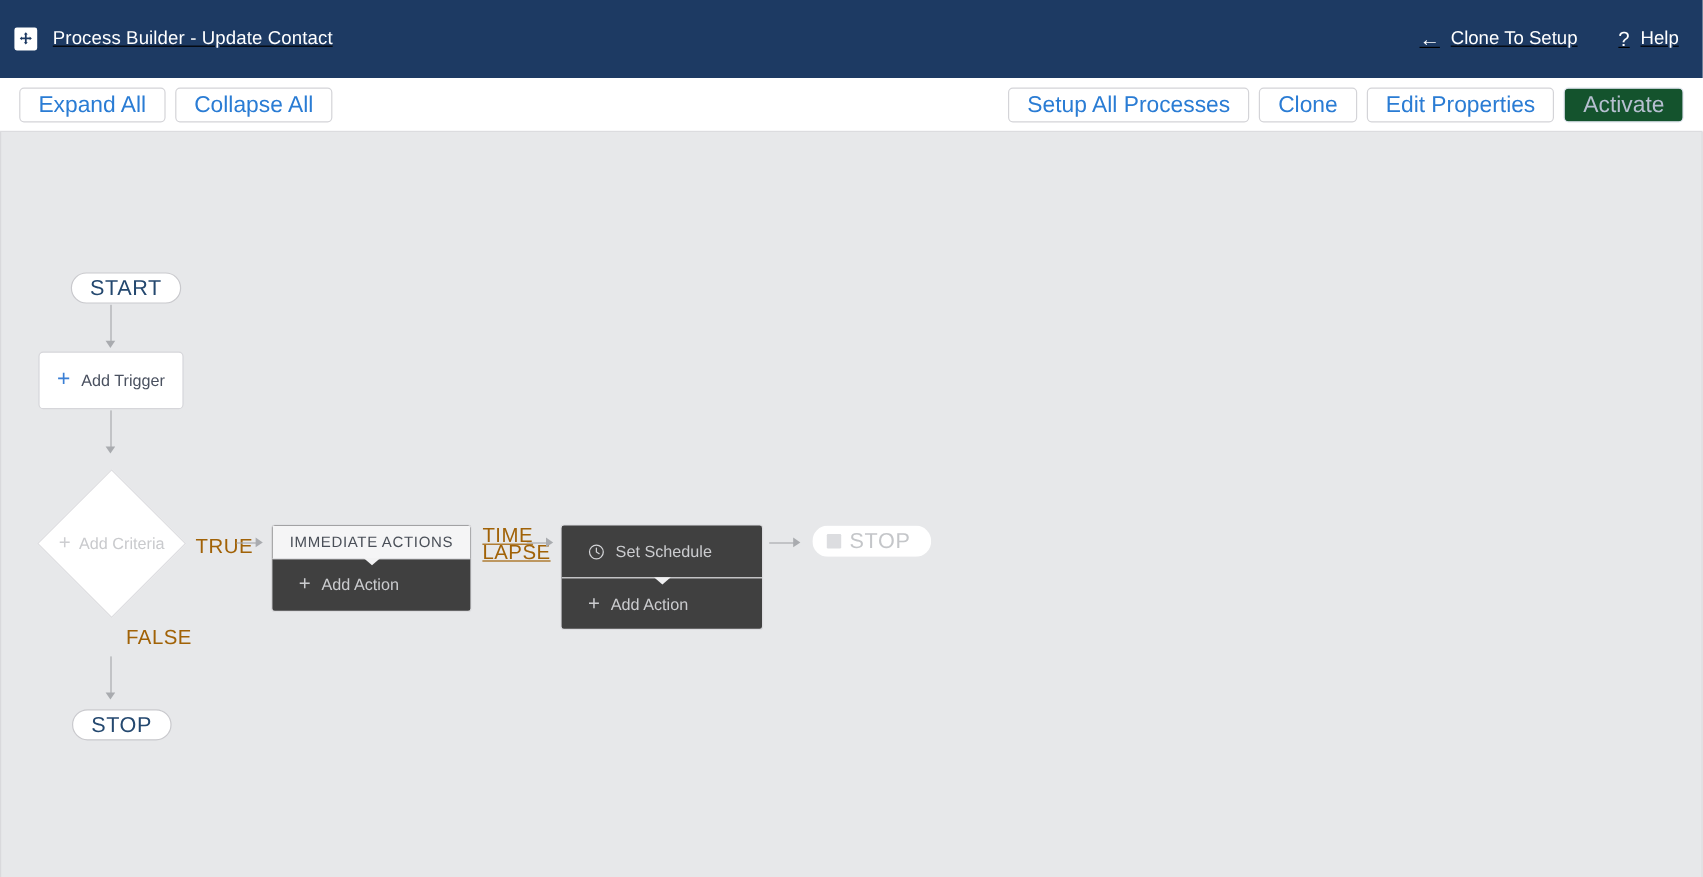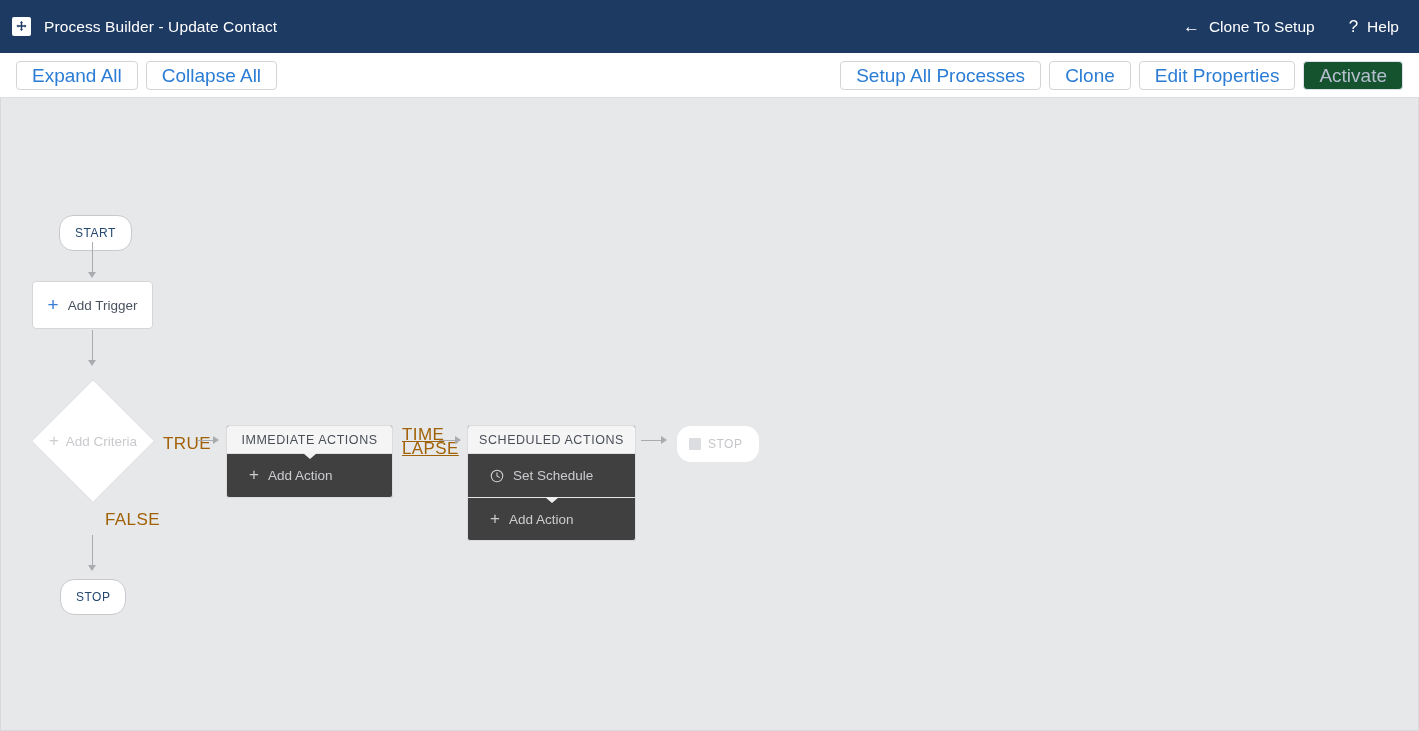--- a/index.html
+++ b/index.html
@@ -11,27 +11,28 @@
     width: 1419px;
     height: 731px;
     overflow: hidden;
     font-family: "Liberation Sans", sans-serif;
     background: #ffffff;
     -webkit-font-smoothing: antialiased;
   }
 
   
   .header {
-    height: 53px;
+    height: 65px;
     background: #1d3a63;
     display: flex;
     align-items: center;
     justify-content: space-between;
     padding: 0 20px 0 12px;
     box-sizing: border-box;
+    text-decoration: underline;
   }
   .header-left {
     display: flex;
     align-items: center;
     gap: 13px;
   }
   .app-icon {
     width: 19px;
     height: 19px;
     background: #ffffff;
@@ -118,27 +119,27 @@
     overflow: hidden;
   }
 
   .node { position: absolute; }
 
   
   .pill {
     background: #ffffff;
     border: 1px solid #c9c9cd;
     border-radius: 14px;
-    height: 36px;
+    height: 26px;
     display: inline-flex;
     align-items: center;
     justify-content: center;
     padding: 0 15px;
     color: #24486f;
-    font-size: 12px;
+    font-size: 18px;
     letter-spacing: 0.5px;
     cursor: pointer;
     user-select: none;
     box-sizing: border-box;
   }
   .pill.muted {
     border-color: transparent;
     color: #c4c6c9;
     cursor: default;
     gap: 7px;
@@ -400,23 +401,20 @@
   </div>
 
   <div class="branch-label two-line" style="left:401px; top:330px;text-decoration:underline;">
     <div>TIME</div>
     <div>LAPSE</div>
   </div>
   <div class="conn-h" style="left:438px; top:342px; width:18px;"></div>
   <div class="arrow-right" style="left:454px; top:338px;"></div>
 
   <div class="node panel" style="left:466px; top:327px; width:169px;">
-    <div class="panel-head">
-      <span>SCHEDULED ACTIONS</span>
-    </div>
     <div class="panel-row">
       <span>
         <svg class="clock-icon" width="14" height="14" viewBox="0 0 20 20" aria-hidden="true">
           <circle cx="10" cy="10" r="8.2" fill="none" stroke="#d2d3d6" stroke-width="1.5"></circle>
           <path d="M10 5.4V10l3.3 2" fill="none" stroke="#d2d3d6" stroke-width="1.5" stroke-linecap="round"></path>
         </svg>
       </span>
       <span>Set Schedule</span>
     </div>
     <div class="panel-row divider">

